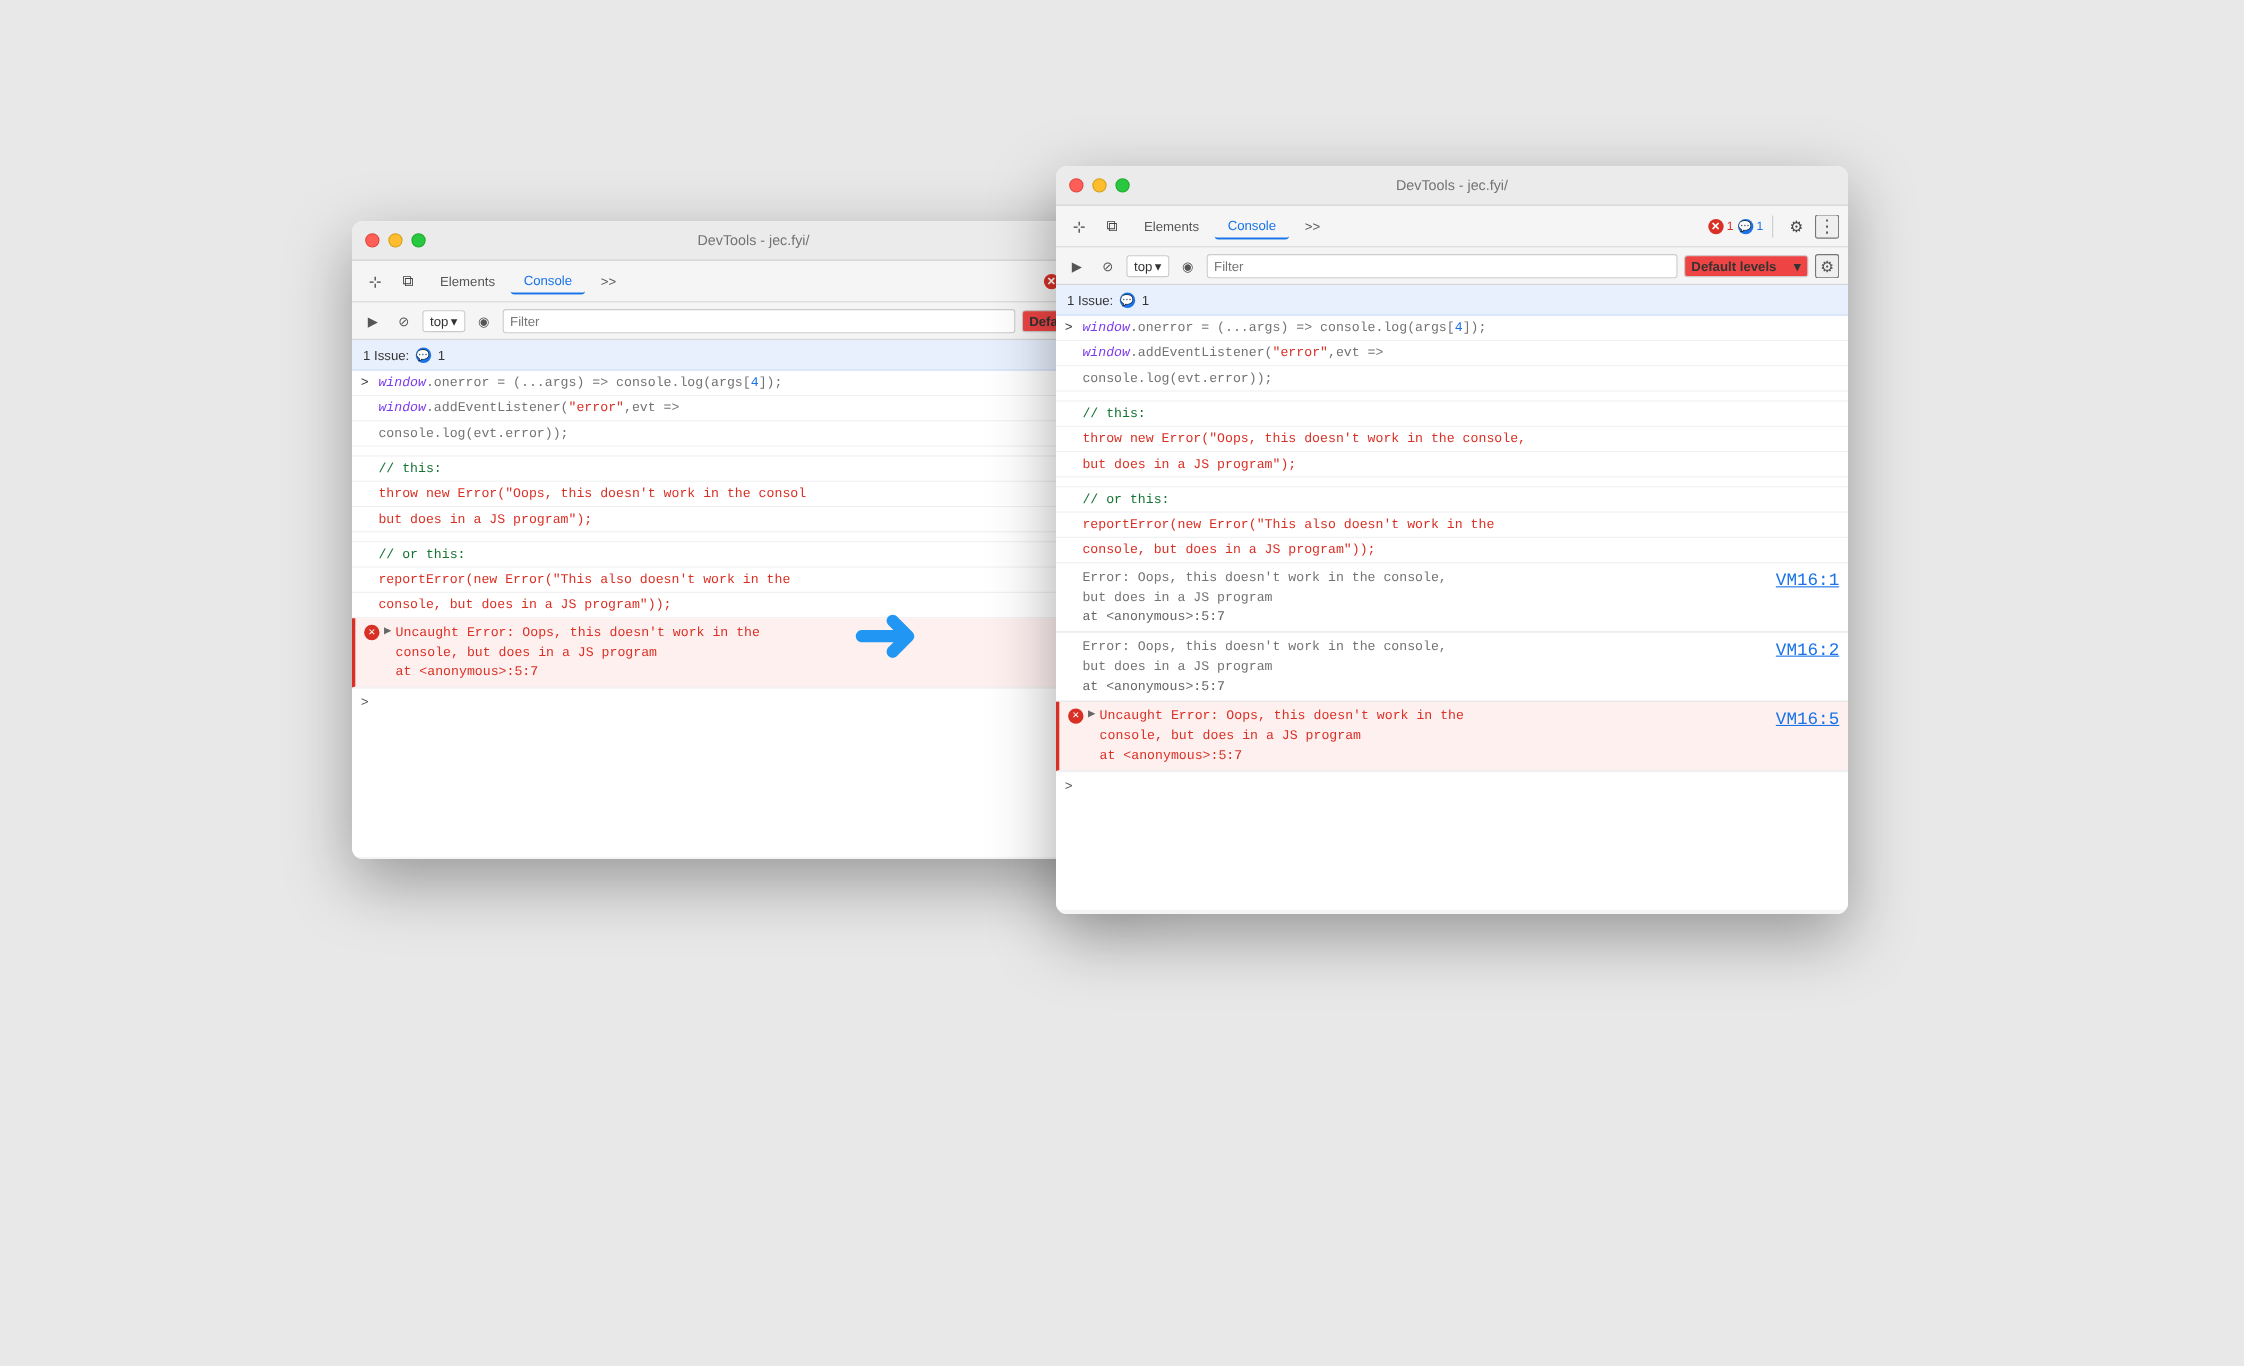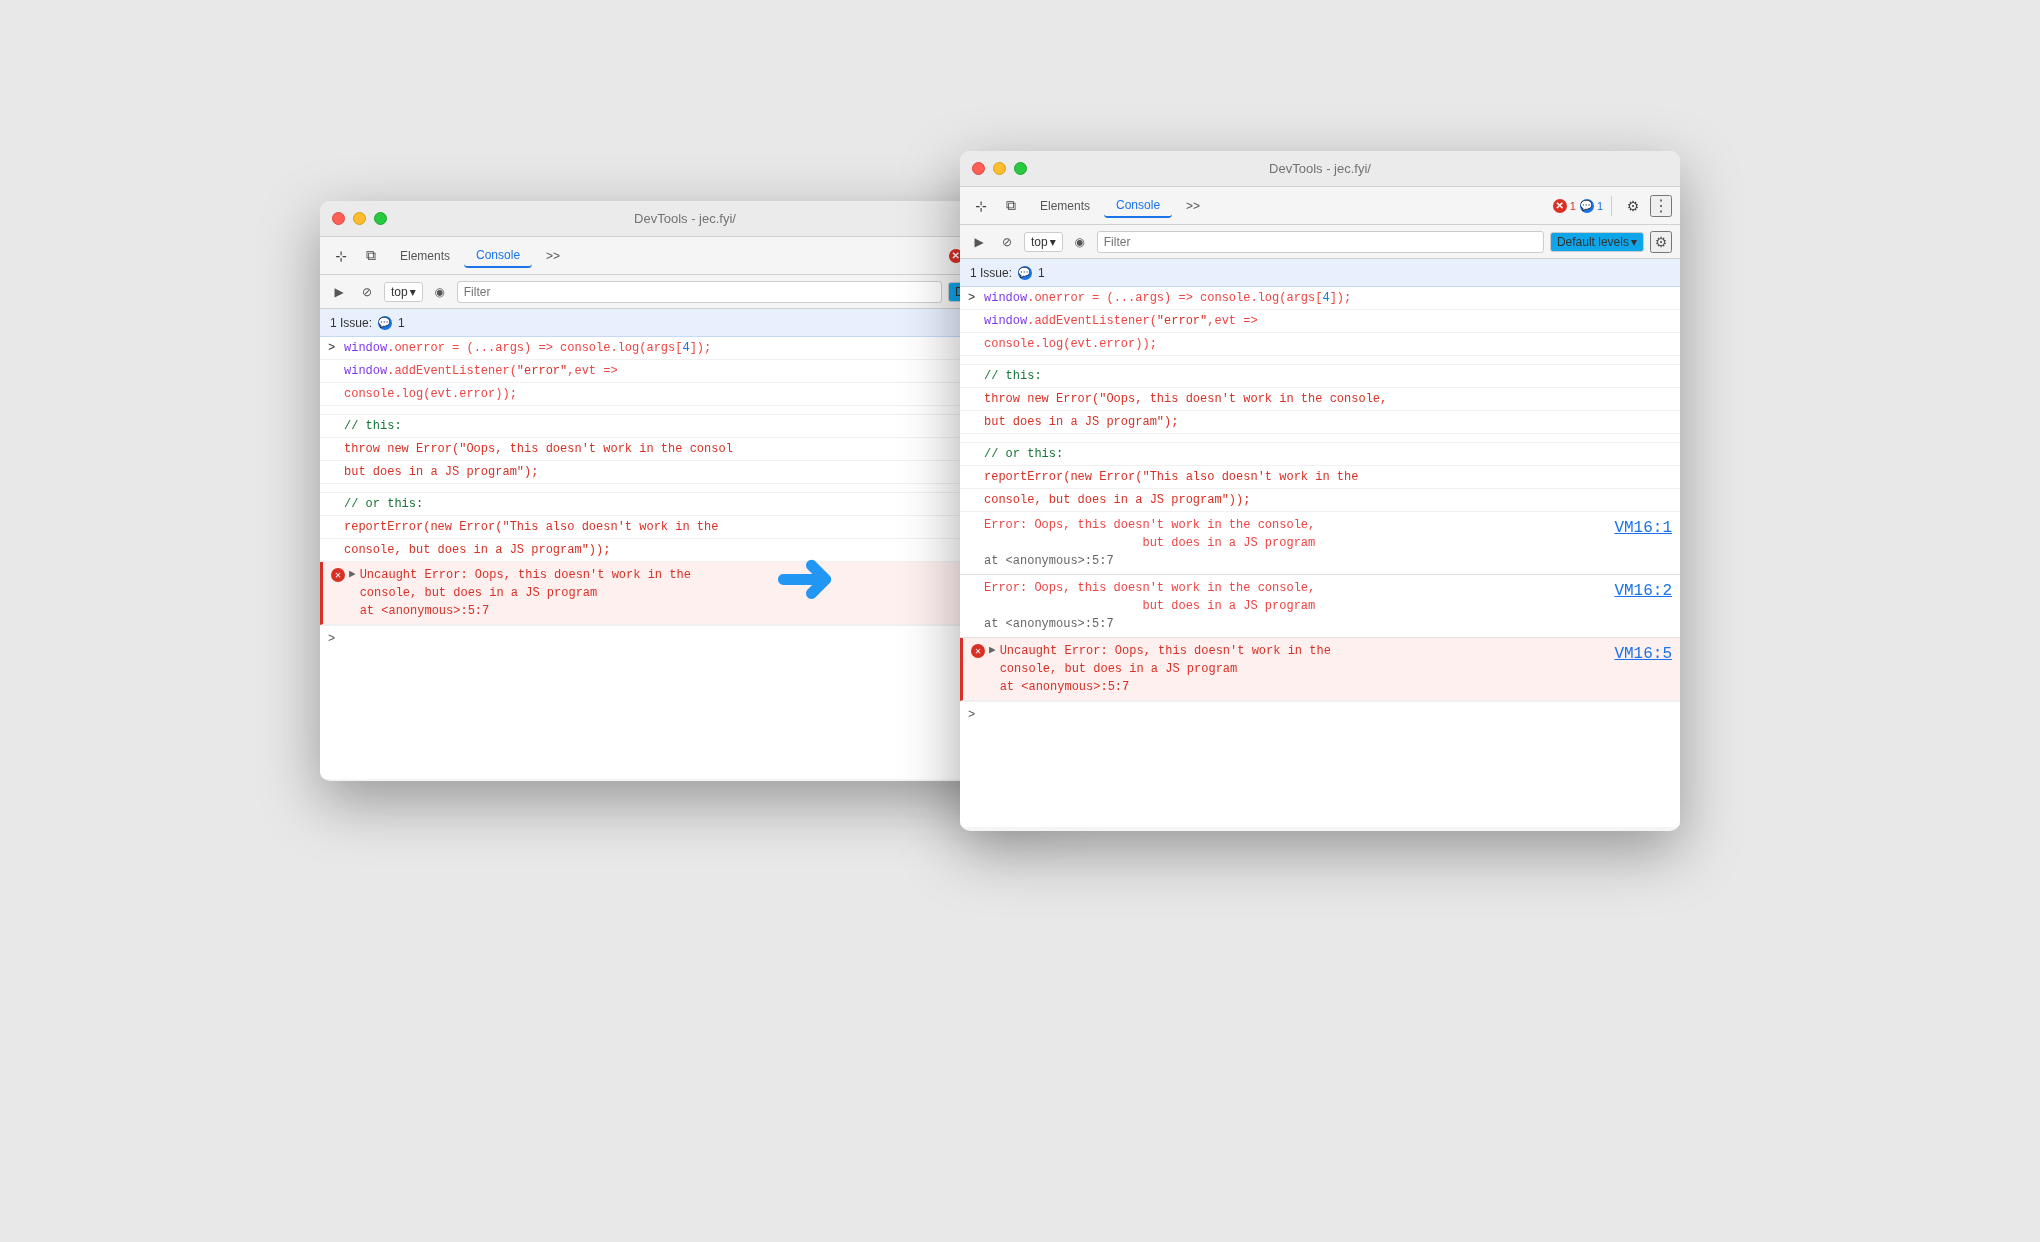--- a/index.html
+++ b/index.html
@@ -220,28 +220,29 @@
       border-radius: 3px;
       padding: 0 6px;
       font-size: 12px;
       background: white;
       color: #333;
     }
 
     .default-levels {
       display: flex;
       align-items: center;
-      gap: 2px;
+      gap: 16px;
       padding: 2px 6px;
       border: 1px solid #ccc;
       border-radius: 3px;
       font-size: 12px;
       color: #333;
       cursor: pointer;
-      background: #0ea5e9;
+      background: #ef4444;
+      font-weight: bold;
     }
 
     .gear-btn {
       width: 22px;
       height: 22px;
       display: flex;
       align-items: center;
       justify-content: center;
       color: #555;
       font-size: 14px;
@@ -285,26 +286,26 @@
 
     .console-line.error-line {
       background: #fff0f0;
       border-left: 3px solid #d93025;
     }
 
     .console-line.error-line::before {
       content: none;
     }
 
-    .code-purple { color: #7c3aed; }
+    .code-purple { color: #7c3aed; font-style: italic; }
     .code-blue { color: #1a73e8; }
     .code-red { color: #d93025; }
     .code-green { color: #137333; }
     .code-gray { color: #666; }
-    .code-dark { color: #ef4444; text-align: right; }
+    .code-dark { color: #737373; }
 
     .vm-link {
       color: #1a73e8;
       text-decoration: underline;
       font-size: 16px;
       margin-left: auto;
       cursor: pointer;
     }
 
     .error-icon-circle {

